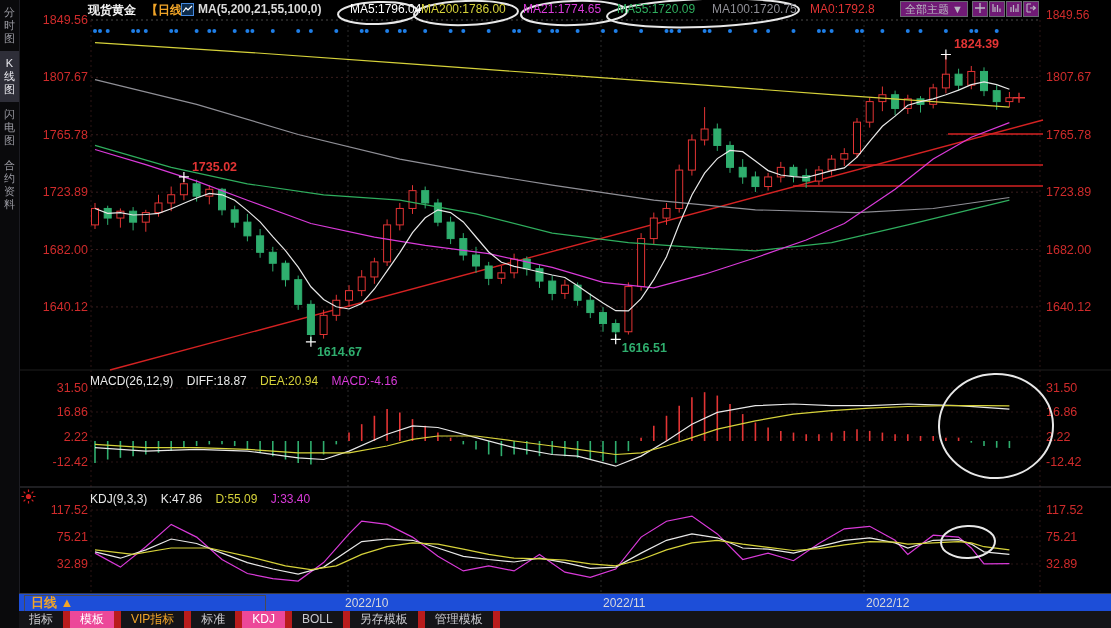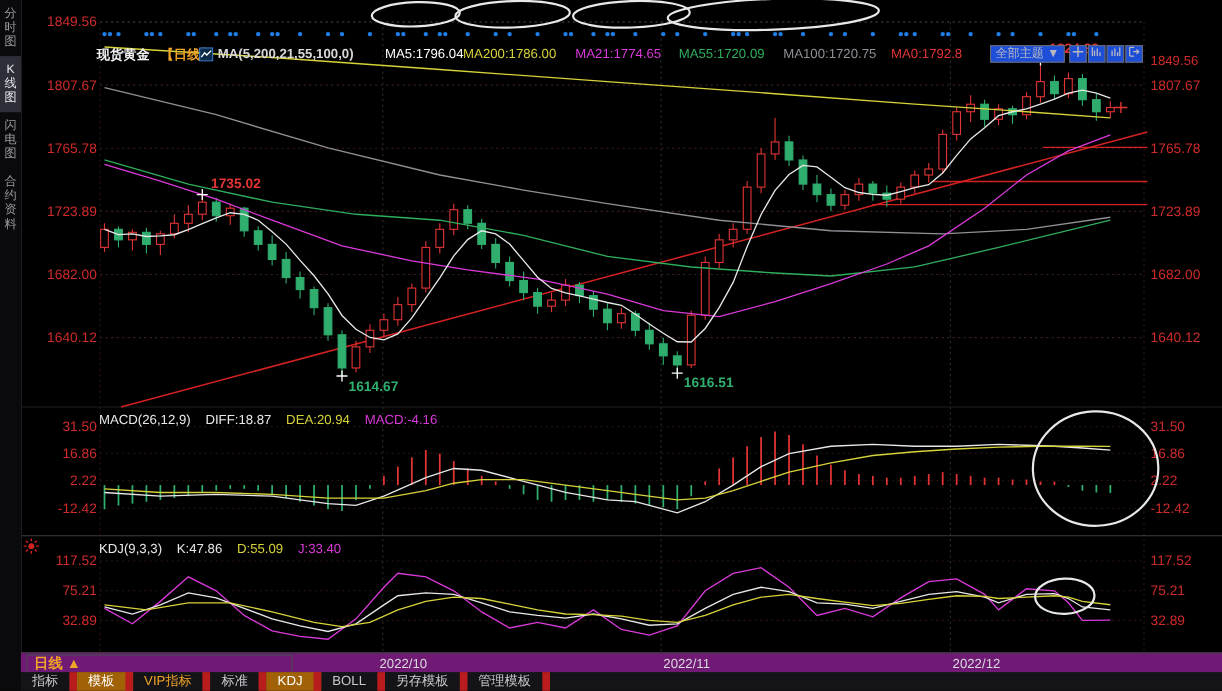--- a/index.html
+++ b/index.html
@@ -6,36 +6,36 @@
   body{width:1111px;height:628px;position:relative;overflow:hidden;
        font-family:"Liberation Sans","DejaVu Sans",sans-serif;-webkit-font-smoothing:antialiased;}
   .abs{position:absolute;white-space:nowrap;}
   
   #sidebar{position:absolute;left:0;top:0;width:19px;height:628px;background:#0a0a0c;border-right:1px solid #1c1c22;}
   .side-item{width:19px;padding:6px 0;display:flex;flex-direction:column;align-items:center;
              color:#9a9aa2;font-size:11px;line-height:13px;cursor:pointer;letter-spacing:0;}
   .side-item span{display:block;width:13px;text-align:center;}
   .side-item.active{background:#2e2e38;color:#e8e8ee;}
   
-  #header{position:absolute;left:0;top:0;width:1064px;height:19px;font-size:12px;margin-top:40px;}
+  #header{position:absolute;left:0;top:0;width:1064px;height:19px;font-size:12px;}
   .hlbl{position:absolute;top:2px;font-size:12px;}
   .btn{position:absolute;top:1px;height:14px;border:1px solid #6a6a72;color:#b9b9c2;font-size:11px;
-       line-height:14px;text-align:center;background:#1d4ed8;cursor:pointer;}
+       line-height:14px;text-align:center;background:#701a75;cursor:pointer;}
   
   .ind-row{position:absolute;left:90px;font-size:12px;}
   .ind-row span{margin-right:10px;}
   
-  #datebar{position:absolute;left:19px;top:593px;width:1092px;height:18px;background:#701a75;border-top:1px solid #3c3c42;}
+  #datebar{position:absolute;left:19px;top:593px;width:1092px;height:18px;background:#1d4ed8;border-top:1px solid #3c3c42;}
   #period-cell{position:absolute;left:5px;top:1px;width:240px;height:15px;border:1px solid #4a4a52;}
   #period-label{position:absolute;left:12px;top:0px;color:#f0a428;font-weight:bold;font-size:13px;cursor:pointer;}
   .date-lbl{position:absolute;top:2px;color:#d8d8dc;font-size:12px;}
   
   #toolbar{position:absolute;left:19px;top:611px;width:1092px;height:17px;background:#141418;display:flex;align-items:stretch;}
   .tab{padding:0 10px;font-size:12px;line-height:17px;color:#c9c9ce;border-right:7px solid #b91c1c;cursor:pointer;}
-  .tab.active{background:#a16207;color:#fff;}
+  .tab.active{background:#ec4899;color:#fff;}
   .tab.vip{color:#f0a428;}
   svg text{font-family:"Liberation Sans","DejaVu Sans",sans-serif;}
 </style>
 </head>
 <body>
 
 <svg id="plot" width="1111" height="628" viewBox="0 0 1111 628" style="position:absolute;left:0;top:0;">
     <line x1="91" y1="20" x2="1040" y2="20" stroke="#4a4a4a" stroke-dasharray="2,3" stroke-width="1"></line>
     <text x="88" y="24" text-anchor="end" font-size="12.5" fill="#cf2b2b">1849.56</text>
     <line x1="91" y1="77.38929999999982" x2="1040" y2="77.38929999999982" stroke="#3a1d1d" stroke-dasharray="2,3" stroke-width="1"></line>

